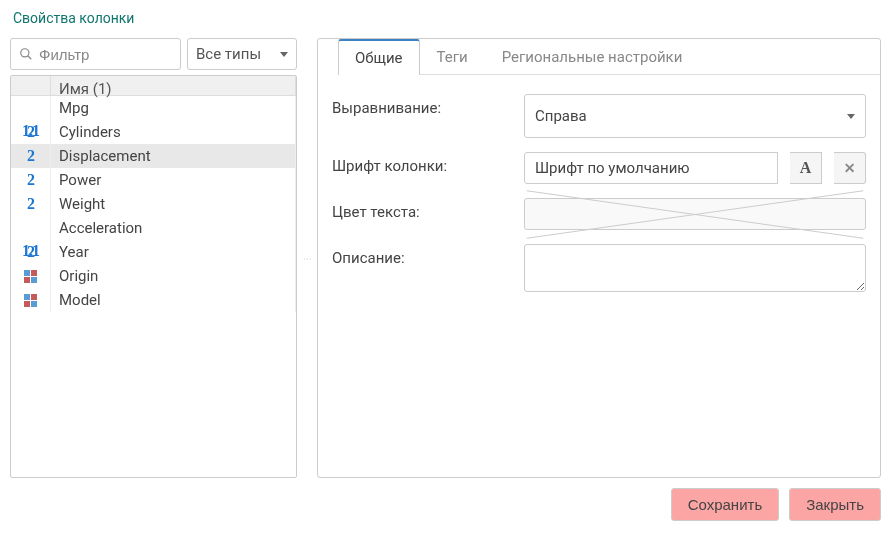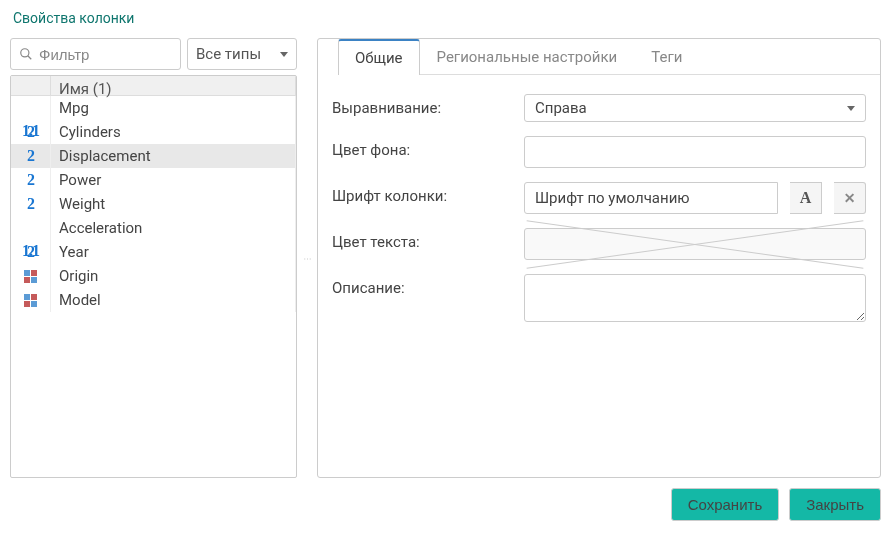--- a/index.html
+++ b/index.html
@@ -33,33 +33,33 @@
 .glyph-cat span:nth-child(3){background:#c55a5a;}
 .glyph-cat span:nth-child(4){background:#5b9bd5;}
 .right-panel { flex: 1; border: 1px solid #ccc; border-radius: 3px; position: relative; }
 .tabs { display: flex; border-bottom: 1px solid #ddd; position: relative; top: -1px; margin-left: 20px; }
 .tab { padding: 8px 16px; font-size: 15px; color: #888; cursor: pointer; border: 1px solid transparent; border-bottom: none; position: relative; top: 1px; }
 .tab.active { color: #444; border-color: #ccc; border-top: 2px solid #3b82c4; background: #fff; border-radius: 3px 3px 0 0; }
 .tab-content { padding: 18px 14px; }
 .form-row { display: flex; align-items: flex-start; margin-bottom: 14px; }
 .form-label { width: 192px; font-size: 15px; color: #444; padding-top: 5px; }
 .form-field { flex: 1; }
-.sel-wrap { border: 1px solid #ccc; border-radius: 3px; height: 28px; display: flex; align-items: center; padding: 0 10px; justify-content: space-between; font-size: 15px; color: #444; cursor: pointer; gap: 28px; }
+.sel-wrap { border: 1px solid #ccc; border-radius: 3px; height: 44px; display: flex; align-items: center; padding: 0 10px; justify-content: space-between; font-size: 15px; color: #444; cursor: pointer; gap: 28px; }
 .input-box { border: 1px solid #ccc; border-radius: 3px; height: 32px; width: 100%; padding: 0 8px; font-size: 15px; }
 .font-row { display: flex; gap: 12px; }
 .font-input { flex: 1; border: 1px solid #ccc; border-radius: 3px 0 0 3px; height: 32px; padding: 0 10px; font-size: 15px; color: #444; display:flex;align-items:center; }
 .font-btn { width: 32px; height: 32px; border: 1px solid #ccc; border-left: none; background: #f5f5f5; display: flex; align-items: center; justify-content: center; font-family: Georgia, serif; font-weight:700; font-size:16px; cursor: pointer; color:#555; }
 .font-clear { width: 32px; height: 32px; border: 1px solid #ccc; border-left: none; border-radius: 0 3px 3px 0; background: #f5f5f5; display: flex; align-items: center; justify-content: center; cursor: pointer; color:#888; font-weight:700; }
 .color-empty { border: 1px solid #ccc; border-radius: 3px; height: 32px; width: 100%; position: relative; background: #f9f9f9; }
 .color-empty::before, .color-empty::after { content:""; position:absolute; left:0; right:0; top:50%; border-top:1px solid #ccc; }
 .color-empty::before { transform: rotate(8deg); transform-origin:center; }
 .color-empty::after { transform: rotate(-8deg); transform-origin:center; }
 .desc-area { border: 1px solid #ccc; border-radius: 3px; width: 100%; height: 48px; resize: both; font-size: 15px; padding: 6px; font-family: inherit; }
 .footer { display: flex; justify-content: flex-end; gap: 10px; margin-top: 10px; padding-right: 0px; }
-.btn { border: 1px solid #ccc; border-radius: 3px; background: #14b8a6; padding: 7px 16px; font-size: 15px; color: #444; cursor: pointer; }
+.btn { border: 1px solid #ccc; border-radius: 3px; background: #fca5a5; padding: 7px 16px; font-size: 15px; color: #444; cursor: pointer; }
 .caret { width:0; height:0; border-left:4px solid transparent; border-right:4px solid transparent; border-top:5px solid #666; }
 .splitter { width: 4px; cursor: col-resize; display:flex; align-items:center; justify-content:center; }
 .splitter-dots { color:#ccc; font-size:8px; line-height:4px; letter-spacing:-1px; writing-mode:vertical-lr; }
 </style>
 </head>
 <body>
 
 <div class="dialog">
   <div class="dialog-title">Свойства колонки</div>
   <div class="content">
@@ -149,36 +149,32 @@
             </div>
           </div>
       </div>
     </div>
     <div class="splitter">
         <span class="splitter-dots">⋮</span>
       </div>
     <div class="right-panel">
       <div class="tabs" id="tabs">
           <div class="tab active">Общие</div>
+          <div class="tab">Теги</div>
           <div class="tab">Региональные настройки</div>
-          <div class="tab">Теги</div>
         </div>
       <div class="tab-content">
         <div class="form-row">
           <div class="form-label">Выравнивание:</div>
           <div class="form-field">
             <div class="sel-wrap">
               <span>Справа</span>
               <span class="caret"></span>
             </div>
           </div>
-        </div>
-        <div class="form-row">
-          <div class="form-label">Цвет фона:</div>
-          <div class="form-field"><input class="input-box" style=""></div>
         </div>
         <div class="form-row">
           <div class="form-label">Шрифт колонки:</div>
           <div class="form-field">
             <div class="font-row">
               <div class="font-input">
                   <span>Шрифт по умолчанию</span>
                 </div>
               <div class="font-btn">
                   <span>A</span>

